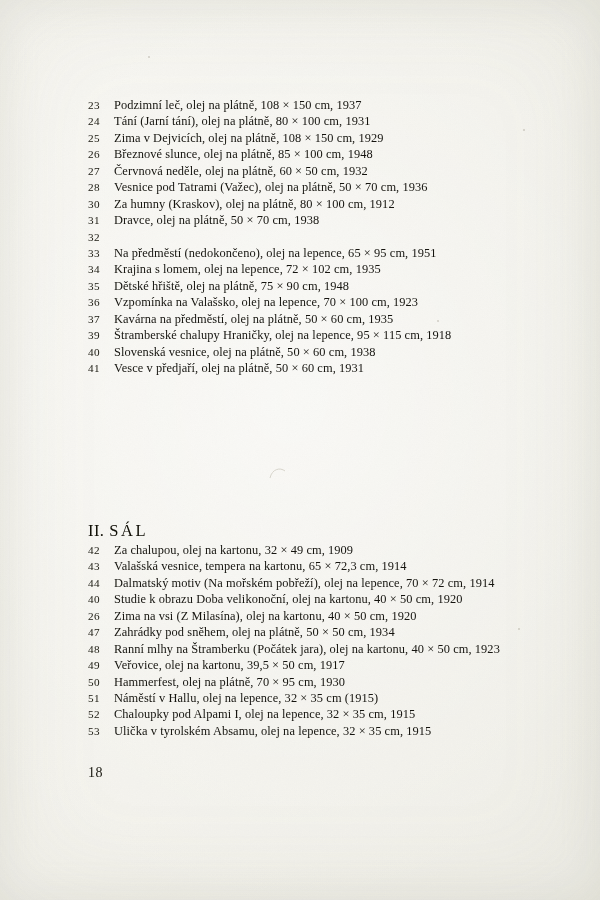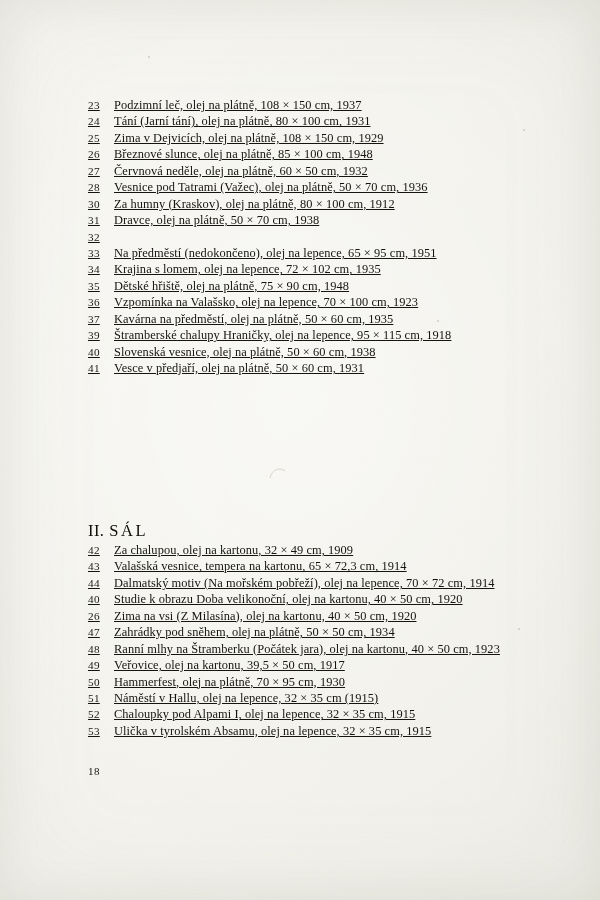--- a/index.html
+++ b/index.html
@@ -63,21 +63,20 @@
 
   .cat-entry {
     display: flex;
     align-items: flex-start;
     height: 16.45px;
     color: #15140f;
     font-size: 12.4px;
     line-height: 16.45px;
     white-space: nowrap;
     letter-spacing: 0.08px;
-    text-decoration: underline;
   }
   .entry-num {
     flex: 0 0 auto;
     width: 26px;
     font-size: 11.2px;
     letter-spacing: 0.3px;
     color: #19180f;
   }
   .entry-text {
     flex: 0 0 auto;
@@ -100,21 +99,21 @@
   .section-heading .sh-word {
     letter-spacing: 2.6px;
     margin-left: 5px;
   }
 
   
   .folio {
     position: absolute;
     left: 88px;
     top: 765px;
-    font-size: 11px;
+    font-size: 14px;
     letter-spacing: 0.6px;
     color: #17160e;
   }
 
   
   .speck {
     position: absolute;
     background: rgba(120,114,96,0.30);
     border-radius: 50%;
     pointer-events: none;

